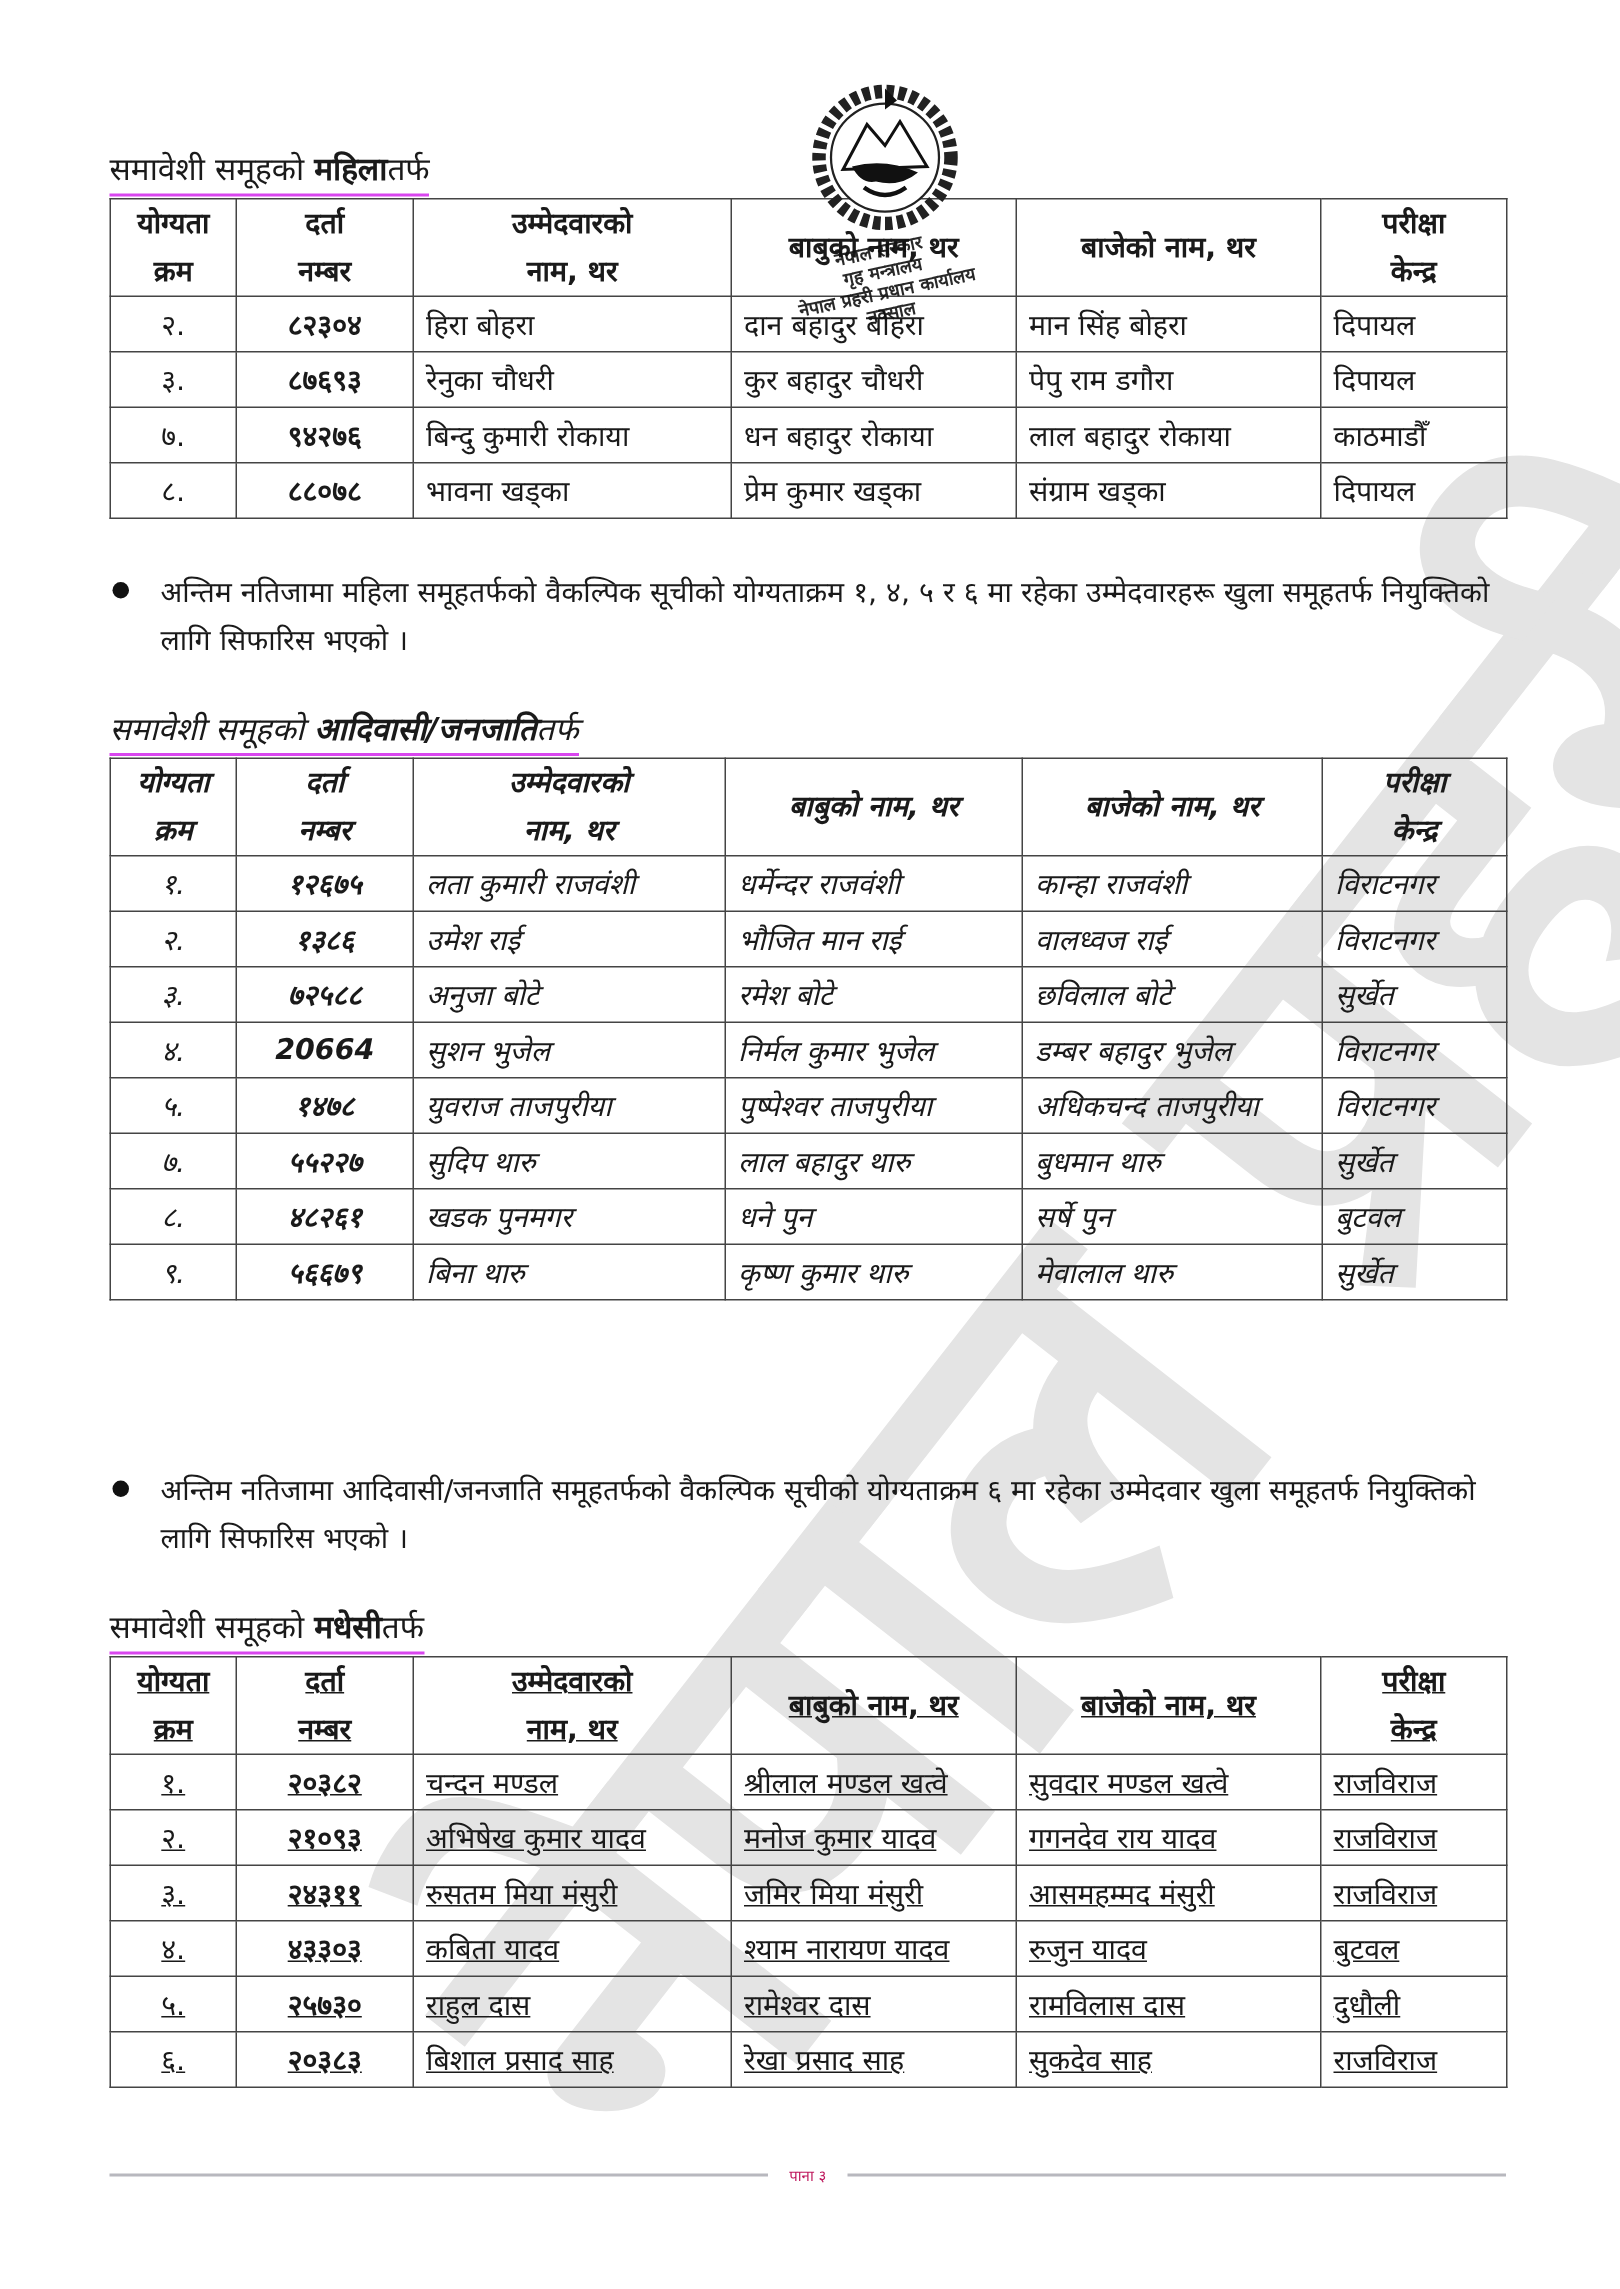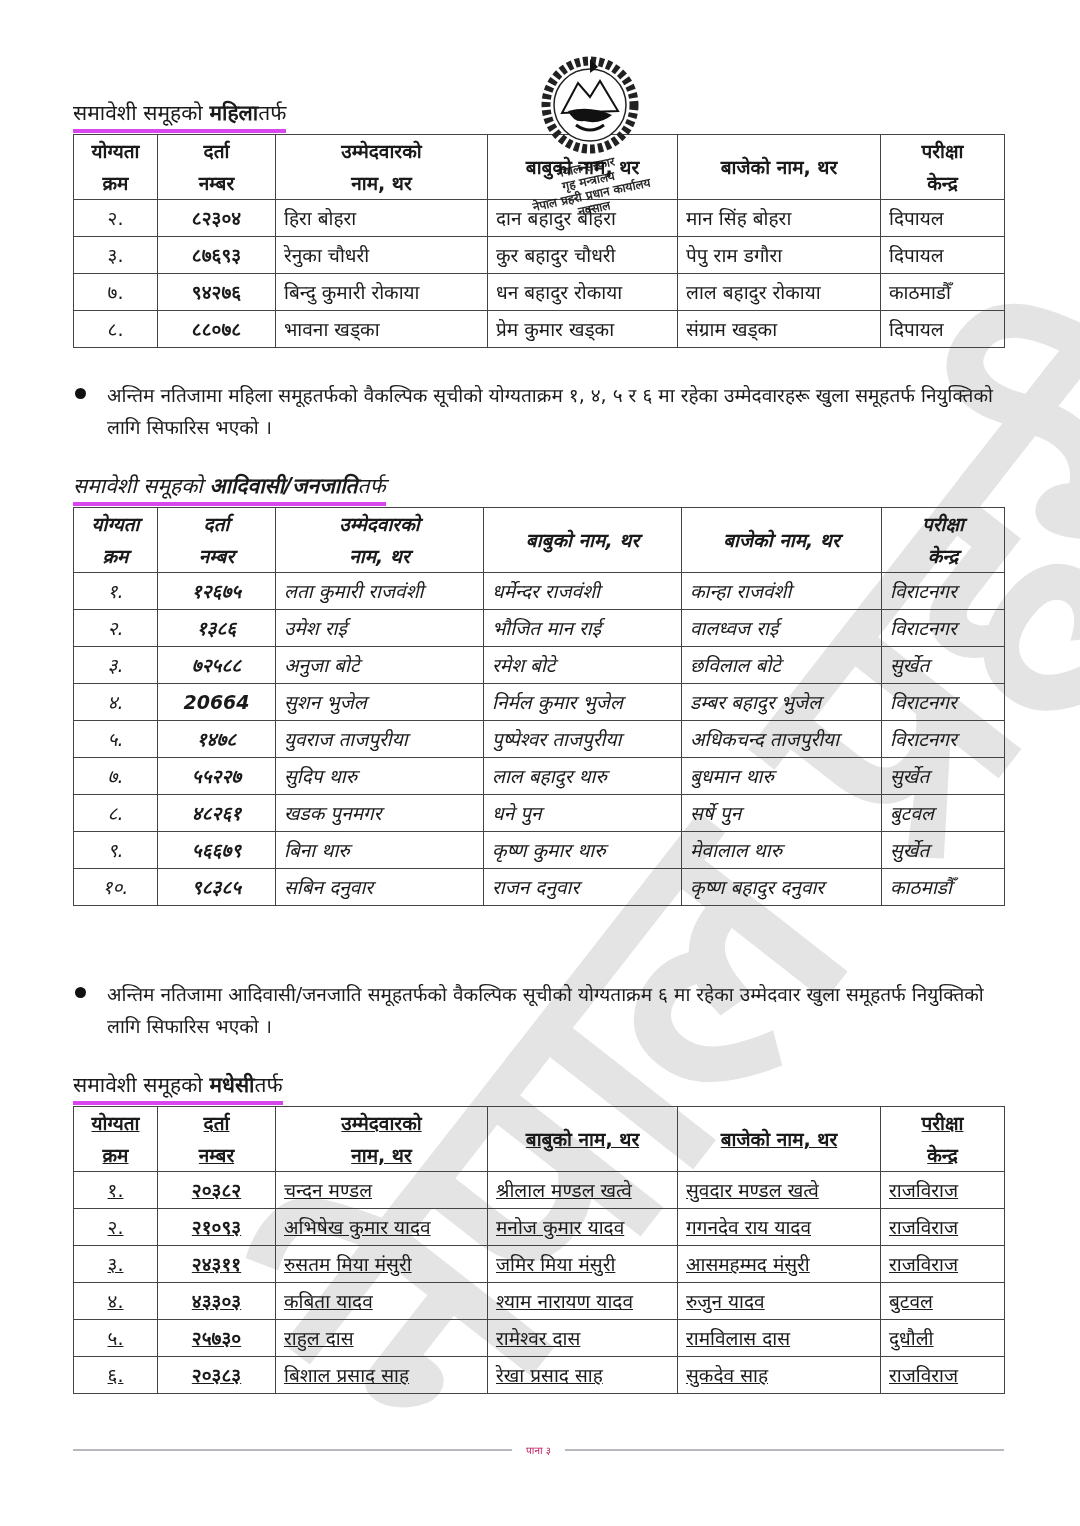--- a/index.html
+++ b/index.html
@@ -21,21 +21,21 @@
     position: absolute; left: 540px; top: 55px; width: 100px; height: 100px; z-index: 3;
   }
   .seal-text {
     position: absolute; left: 500px; top: 160px; width: 180px; z-index: 3;
     font-size: 12px; font-weight: bold; color: #111; text-align: center; line-height: 14px;
     transform: rotate(-12deg); opacity: 0.9;
   }
   .section { position: absolute; left: 73px; width: 931px; z-index: 2; }
   .heading {
     display: inline-block; font-size: 21px; padding-bottom: 3px;
-    border-bottom: 4px solid #d946ef;
+    border-bottom: 2px solid #d946ef;
   }
   .heading b { font-weight: bold; }
   table {
     border-collapse: collapse; width: 931px; margin-top: 1px; table-layout: fixed;
     background: transparent;
   }
   th, td {
     border: 1.5px solid #444; font-size: 19px; height: 36px; padding: 0 8px;
     white-space: nowrap; overflow: hidden;
   }
@@ -243,28 +243,20 @@
           <td>बुटवल</td>
         </tr>
         <tr>
           <td class="c">९.</td>
           <td class="reg">५६६७९</td>
           <td>बिना थारु</td>
           <td>कृष्ण कुमार थारु</td>
           <td>मेवालाल थारु</td>
           <td>सुर्खेत</td>
         </tr>
-        <tr>
-          <td class="c">१०.</td>
-          <td class="reg">९८३८५</td>
-          <td>सबिन दनुवार</td>
-          <td>राजन दनुवार</td>
-          <td>कृष्ण बहादुर दनुवार</td>
-          <td>काठमाडौँ</td>
-        </tr>
       </tbody>
   </table>
 </div>
 <div class="note" style="top:978px;">
   <span class="bullet"></span>
   <span>अन्तिम नतिजामा आदिवासी/जनजाति समूहतर्फको वैकल्पिक सूचीको योग्यताक्रम ६ मा रहेका उम्मेदवार खुला समूहतर्फ नियुक्तिको लागि सिफारिस भएको ।</span>
 </div>
 
 <div class="section" style="top:1070px;text-decoration:underline;">
   <div class="heading"><span>समावेशी समूहको </span><b>मधेसी</b><span>तर्फ</span></div>

